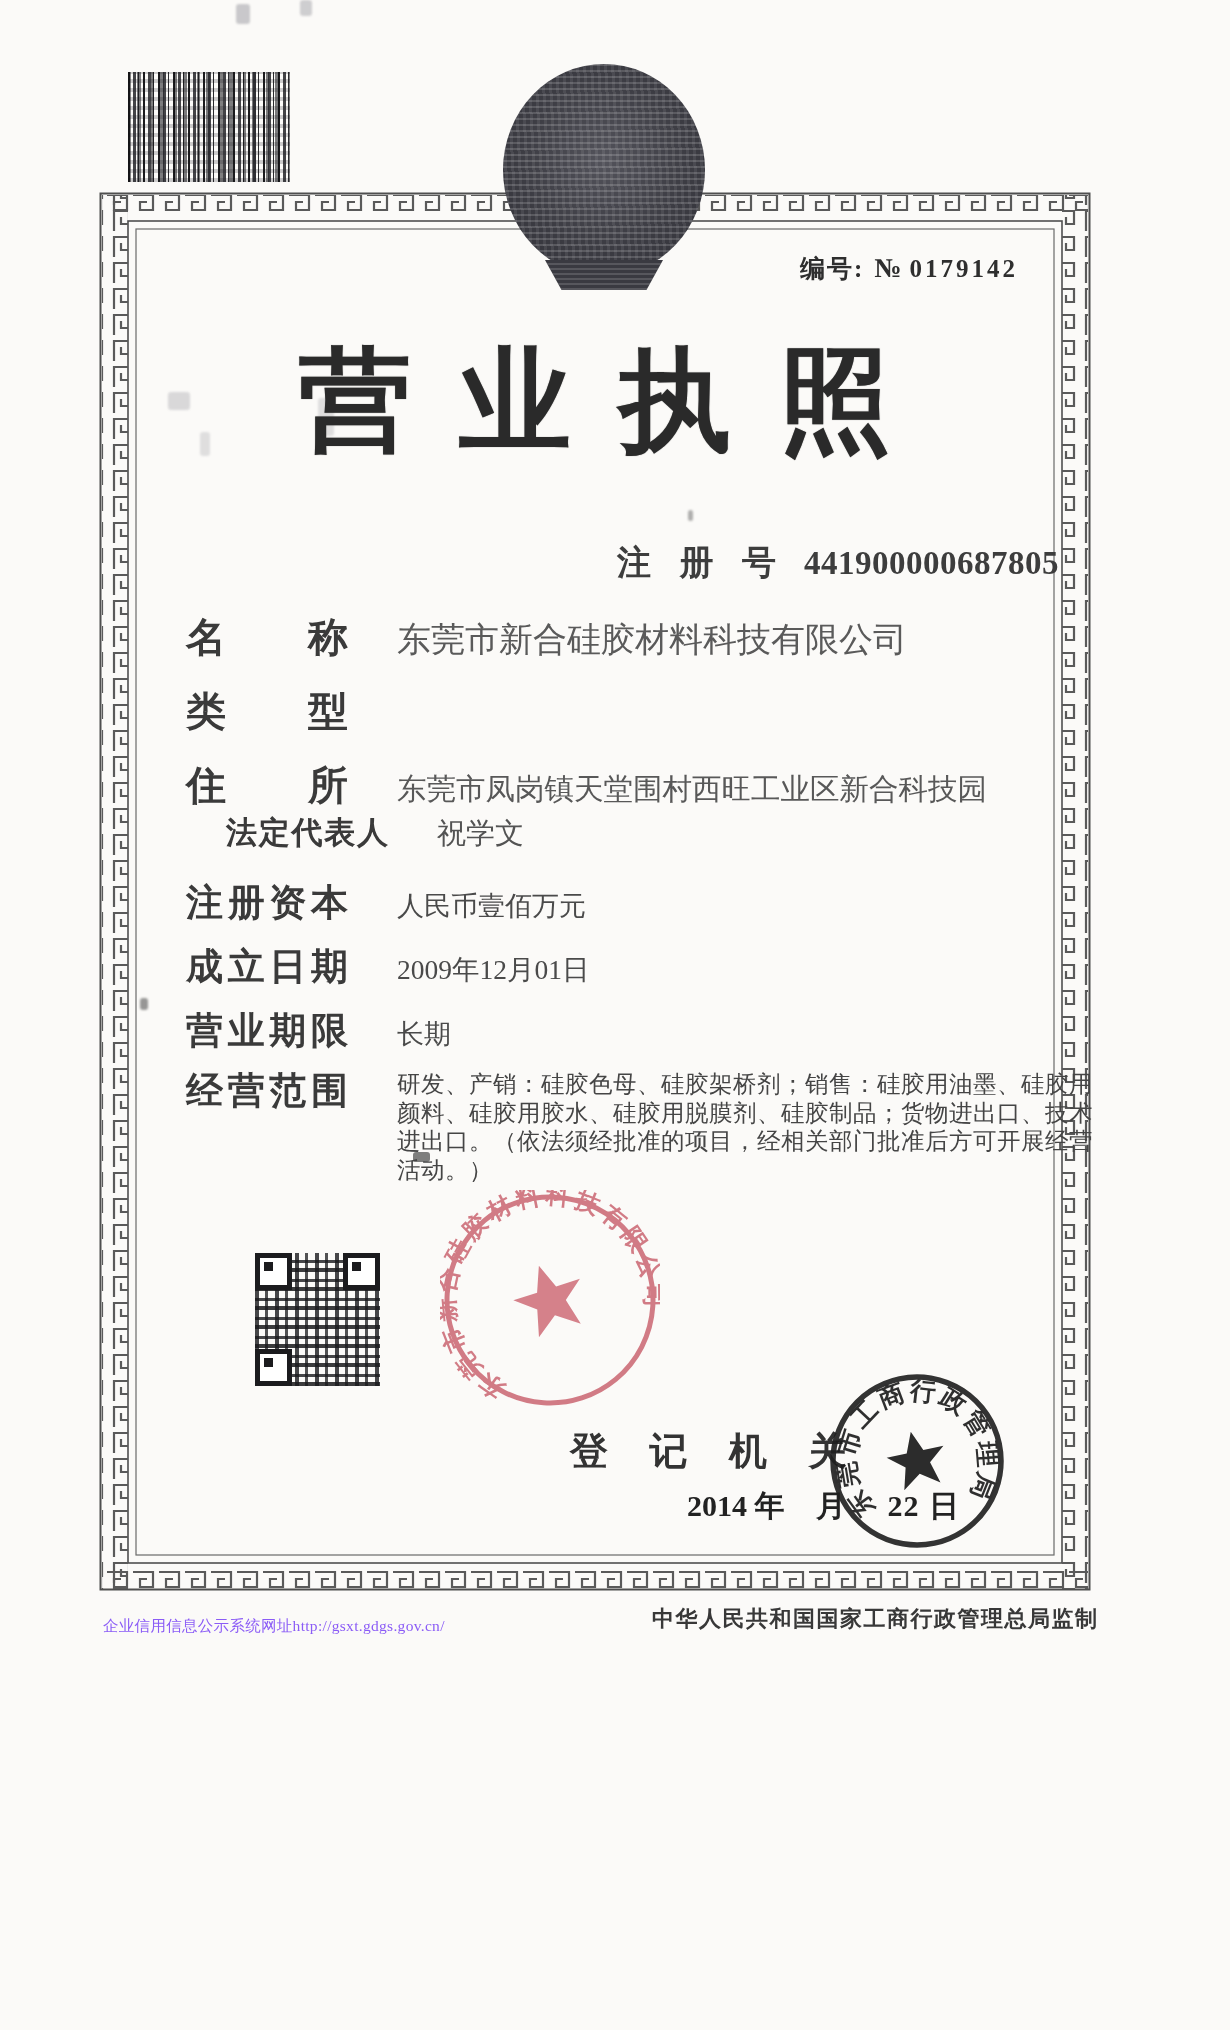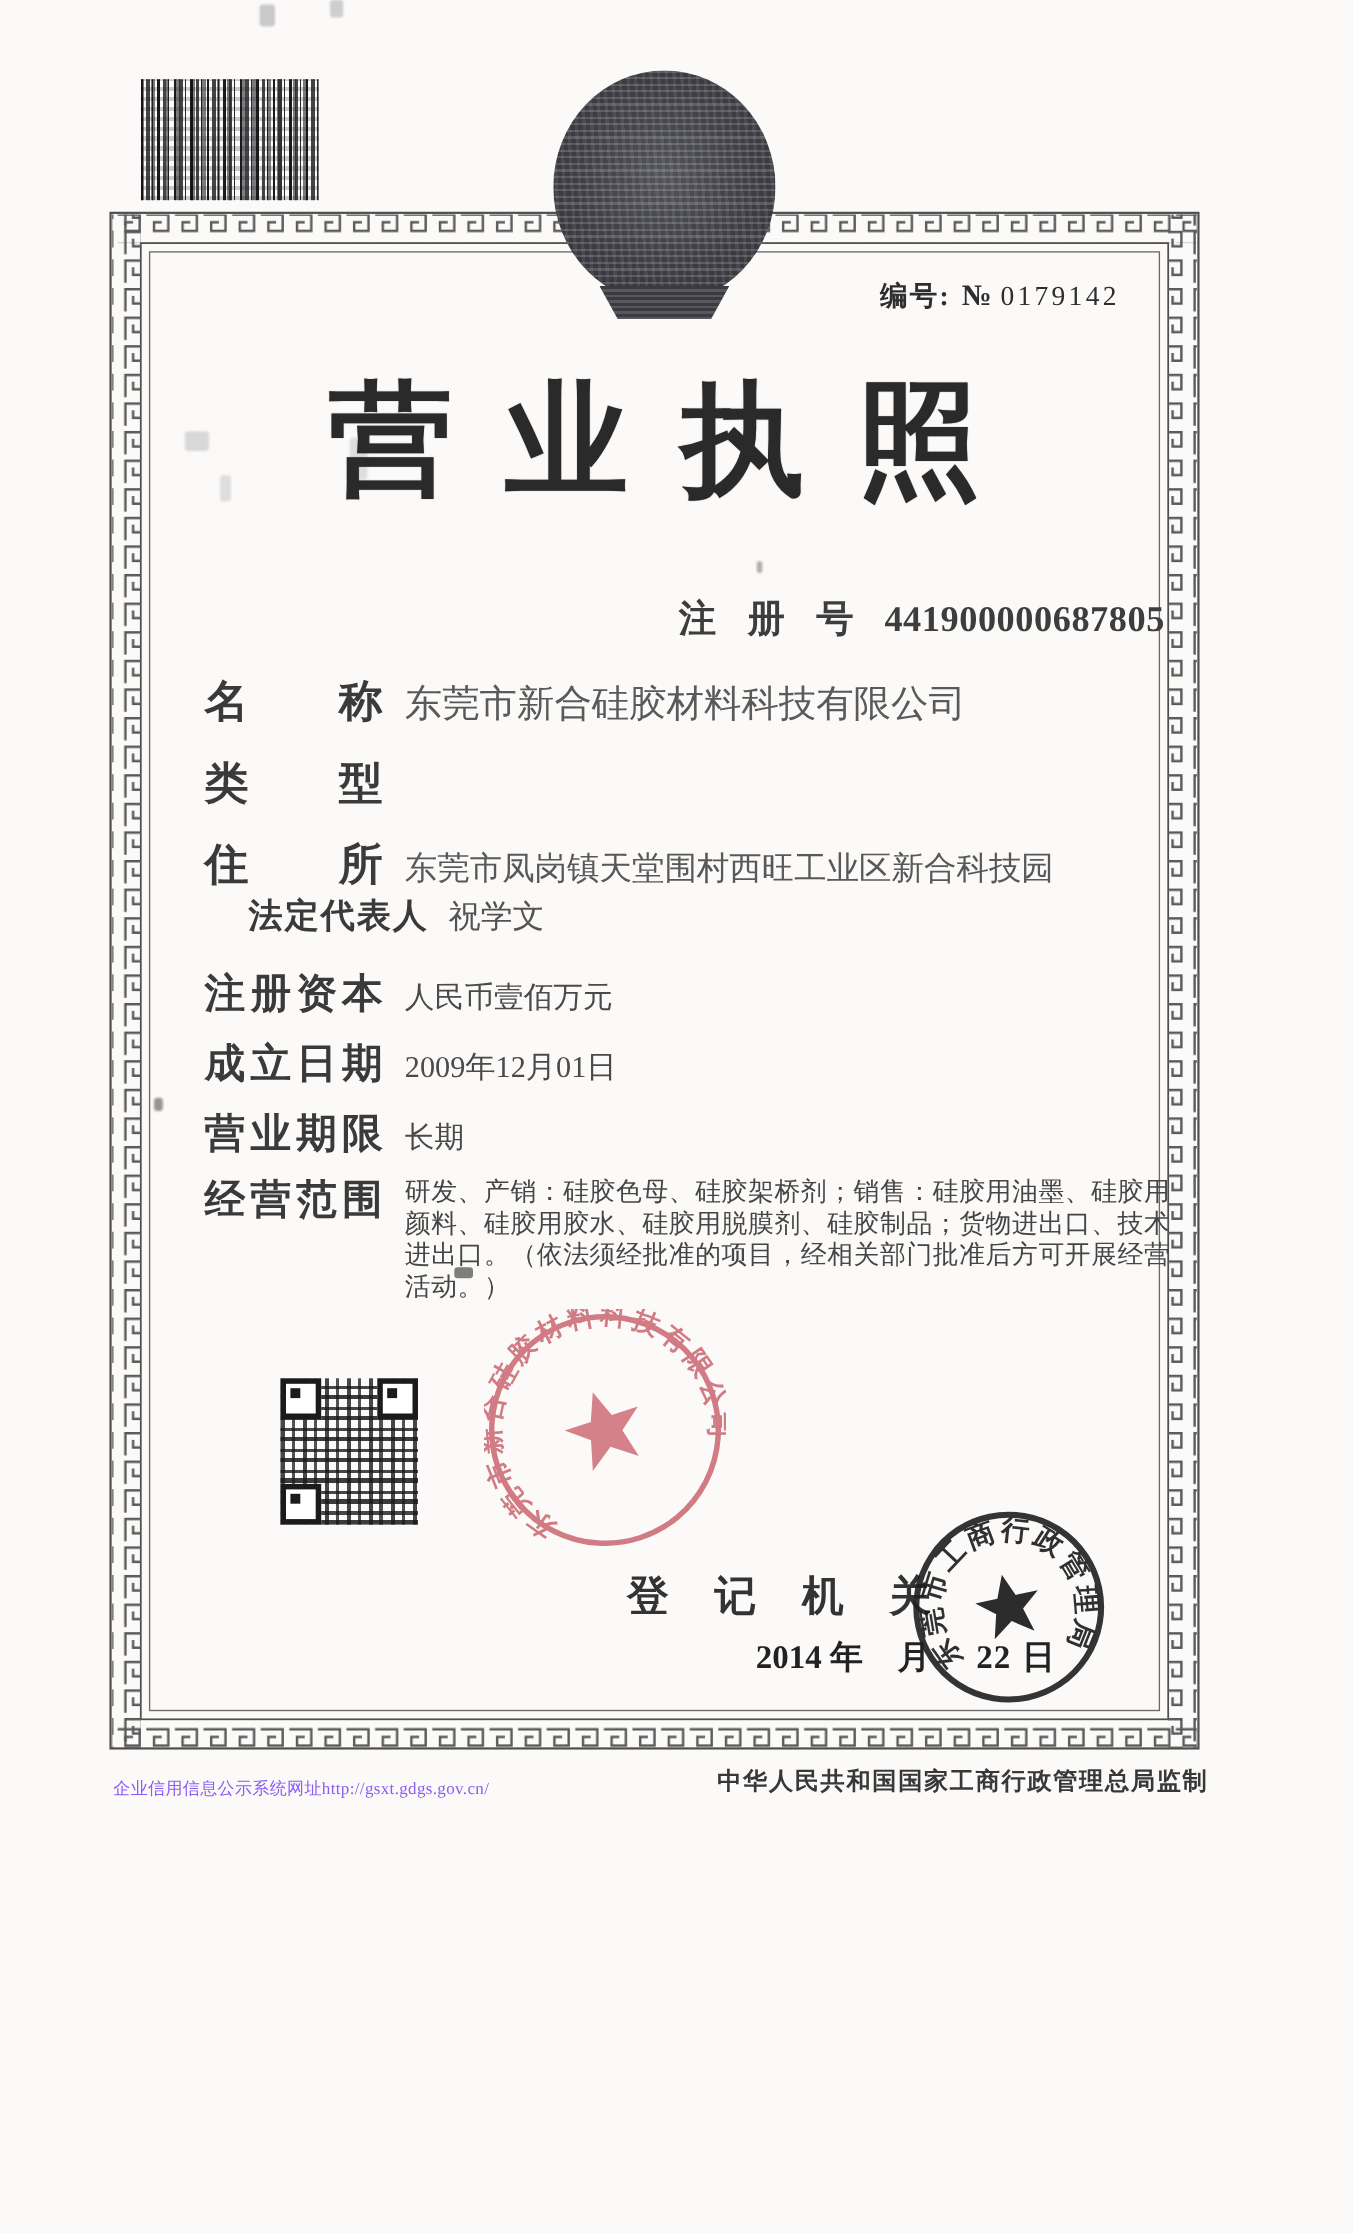--- a/index.html
+++ b/index.html
@@ -33,34 +33,34 @@
     position:absolute;left:42px;top:196px;width:118px;height:30px;
     background:
       repeating-linear-gradient(0deg,rgba(255,255,255,.15) 0 2px,rgba(255,255,255,0) 2px 5px),
       #3a3a41;
     clip-path:polygon(0 0,100% 0,86% 100%,14% 100%);
   }
   
   .serial{position:absolute;left:800px;top:252px;width:260px;z-index:4;white-space:nowrap;color:#2e2e2e;}
   .serial .lab{font-size:25px;font-weight:600;letter-spacing:2px;}
   .serial .no{font-size:27px;font-weight:700;font-style:normal;margin-left:10px;}
-  .serial .num{font-size:25px;letter-spacing:3px;margin-left:8px;font-weight:400;text-align:center;}
+  .serial .num{font-size:25px;letter-spacing:3px;margin-left:8px;font-weight:700;text-align:center;}
   
   .title{
     position:absolute;left:100px;top:330px;width:990px;z-index:4;
     text-align:center;font-size:112px;line-height:1.28;font-weight:700;color:#2a2a2a;
     letter-spacing:48px;text-indent:48px;
     text-shadow:0 0 1px rgba(40,40,40,.6);
   }
   
   .regline{position:absolute;left:617px;top:540px;z-index:4;white-space:nowrap;color:#3d3d3d;}
   .regline .lab{font-size:34px;font-weight:600;letter-spacing:10px;}
   .regline .num{font-size:33px;font-weight:600;margin-left:18px;letter-spacing:.5px;}
   
-  .row{position:absolute;left:186px;display:flex;align-items:baseline;z-index:4;}
+  .row{position:absolute;left:186px;display:flex;align-items:baseline;z-index:4;gap:29px;}
   .row .lab{
     width:162px;flex:0 0 162px;margin-right:20px;
     font-weight:600;color:#3a3a3a;
     text-align:justify;text-align-last:justify;
   }
   .row .val{color:#535353;white-space:nowrap;}
   .row-name   {top:610px;} .row-name .lab{font-size:40px;} .row-name .val{font-size:34px;color:#5a5a5a;}
   .row-type   {top:684px;} .row-type .lab{font-size:40px;} .row-type .val{font-size:32px;color:#5a5a5a;}
   .row-addr   {top:758px;} .row-addr .lab{font-size:40px;} .row-addr .val{font-size:29.5px;color:#585858;}
   .row-legal  {top:812px;} .row-legal .lab{font-size:31px;margin-left:40px;} .row-legal .val{font-size:29px;}

